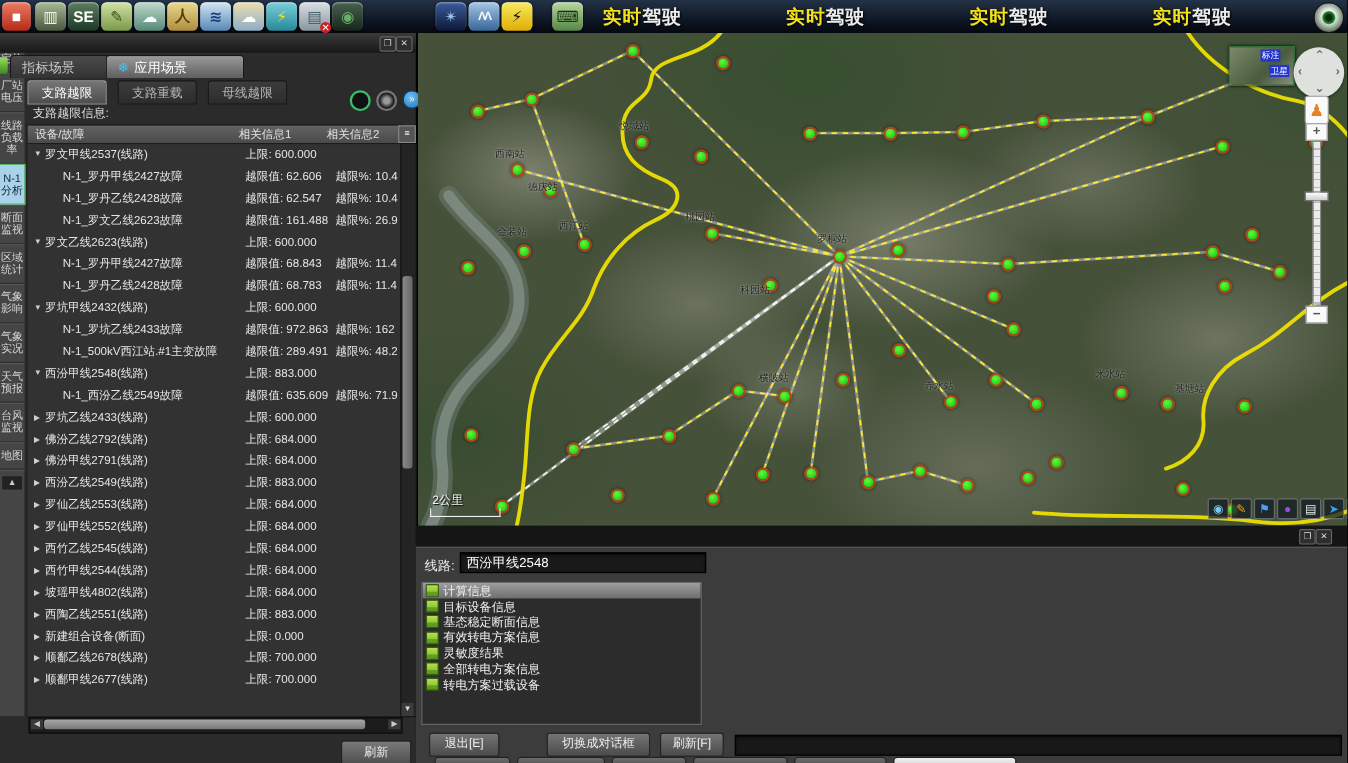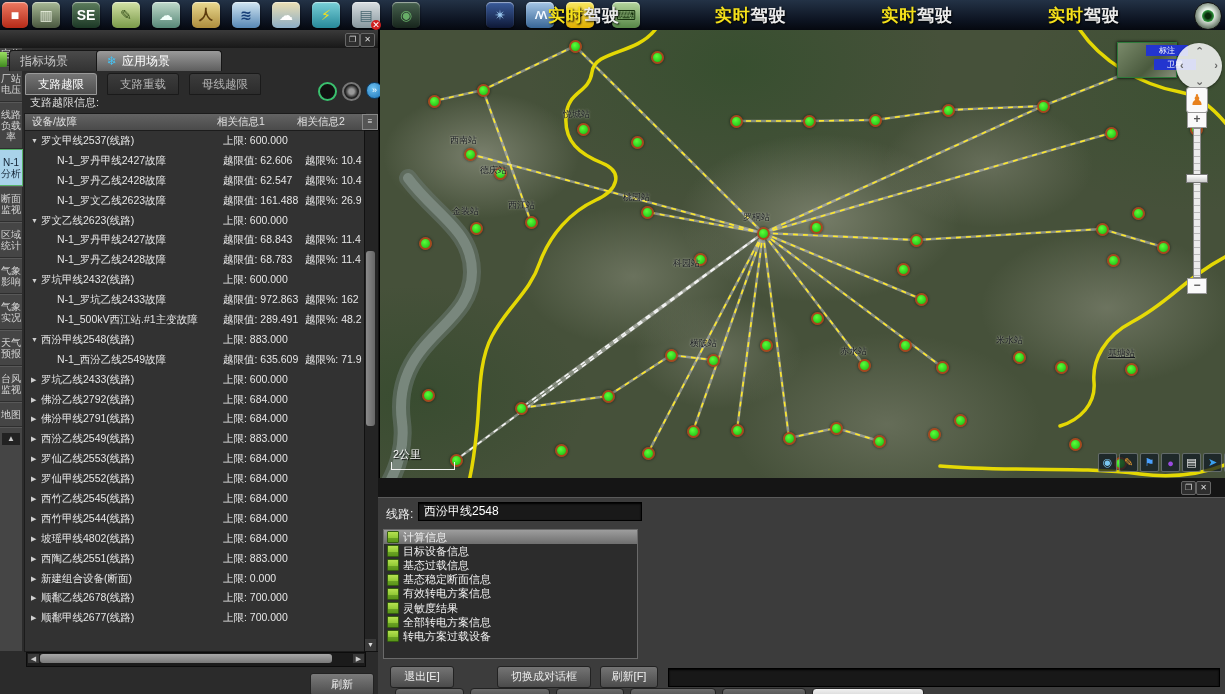--- a/index.html
+++ b/index.html
@@ -2,21 +2,21 @@
 <html><head>
 <meta charset="utf-8">
 <style>
   html,body{margin:0;padding:0;}
   body{width:1225px;height:694px;position:relative;overflow:hidden;background:#000;
        font-family:"Liberation Sans","DejaVu Sans",sans-serif;-webkit-font-smoothing:antialiased;}
   .abs{position:absolute;}
   
   #toolbar{left:0;top:0;width:1225px;height:30px;background:linear-gradient(#233246,#0c1320 70%,#05080f);
            border-bottom:1px solid #000;display:flex;align-items:center;}
-  .tool-icon{height:26px;width:28px;margin-left:12px;border-radius:5px;display:flex;align-items:center;justify-content:center;
+  .tool-icon{height:26px;width:28px;margin-left:2px;border-radius:5px;display:flex;align-items:center;justify-content:center;
              font-size:14px;font-weight:bold;box-shadow:inset 0 1px 1px rgba(255,255,255,.5),0 1px 2px rgba(0,0,0,.7);
              position:relative;cursor:pointer;}
   .tool-icon .badge{position:absolute;right:-1px;bottom:-2px;font-size:9px;color:#fff;background:#d02020;border-radius:50%;
              width:10px;height:10px;line-height:10px;text-align:center;}
   #menu-area{position:absolute;left:548px;top:0;width:572px;height:30px;display:flex;justify-content:space-between;align-items:center;}
   .menu-item{font-size:17px;font-weight:bold;letter-spacing:1px;cursor:pointer;text-shadow:1px 1px 2px #000;}
   .menu-item .hl{color:#f5e11a;}
   .menu-item .rest{color:#ececec;}
   #eye-icon{width:26px;height:26px;border-radius:50%;background:radial-gradient(circle at 50% 45%,#e8f2e8 30%,#6a7a6a 70%,#222);
             border:1px solid #111;display:flex;align-items:center;justify-content:center;cursor:pointer;}
@@ -76,21 +76,21 @@
      radial-gradient(300px 200px at 42% 8%, rgba(48,78,42,.65), transparent 70%),
      radial-gradient(250px 160px at 4% 82%, rgba(46,72,40,.55), transparent 70%),
      radial-gradient(260px 170px at 96% 14%, rgba(52,80,44,.5), transparent 70%);}
   #map-svg{position:absolute;left:0;top:0;}
   .station{position:absolute;width:9px;height:9px;border-radius:50%;background:radial-gradient(circle at 40% 35%,#5aff3a,#18b510);
            border:2px solid #a6491d;box-shadow:0 0 3px rgba(0,0,0,.6);cursor:pointer;}
   .st-label{position:absolute;font-size:9px;color:#15181c;text-shadow:0 0 2px rgba(240,240,230,.8);white-space:nowrap;}
   
   #minimap{left:737px;top:12px;width:58px;height:34px;border:1px solid #2d7a3a;background:
            linear-gradient(135deg,#7a8a6a,#4a5a3e 60%,#8a927c);box-shadow:0 0 3px #000;cursor:pointer;}
-  .mm-chip{position:absolute;background:#2335cf;color:#fff;font-size:8px;line-height:11px;padding:0 13px;cursor:pointer;}
+  .mm-chip{position:absolute;background:#2335cf;color:#fff;font-size:8px;line-height:11px;padding:0 1px;cursor:pointer;}
   #pan-circle{left:796px;top:13px;width:46px;height:46px;border-radius:50%;background:rgba(250,250,250,.85);
               box-shadow:0 1px 3px rgba(0,0,0,.5);cursor:pointer;}
   .pan-ch{position:absolute;color:#666;font-size:11px;font-weight:bold;line-height:10px;}
   #pegman{left:806px;top:57px;width:20px;height:24px;background:#fafafa;border:1px solid #999;border-radius:3px;
           display:flex;align-items:center;justify-content:center;color:#e8821e;font-size:15px;cursor:grab;}
   .zoom-btn{position:absolute;left:807px;width:18px;height:14px;background:#fafafa;border:1px solid #999;color:#555;
             font-size:12px;font-weight:bold;text-align:center;line-height:13px;cursor:pointer;}
   #zoom-track{left:813px;top:98px;width:6px;height:148px;background:repeating-linear-gradient(#ececec 0 6px,#b9b9b9 6px 7px);
               border:1px solid #8a8a8a;cursor:pointer;}
   #zoom-thumb{left:806px;top:144px;width:20px;height:7px;background:linear-gradient(#fff,#ccc);border:1px solid #777;cursor:grab;}
@@ -540,21 +540,21 @@
       <span class="st-label" style="left: 100px; top: 123px; margin-top: 11px;">德庆站</span>
       <span class="st-label" style="left: 183px; top: 78px;">悦城站</span>
       <span class="st-label" style="left: 243px; top: 161px;">桃园站</span>
       <span class="st-label" style="left: 363px; top: 181px;">罗桐站</span>
       <span class="st-label" style="left: 293px; top: 227px;">科园站</span>
       <span class="st-label" style="left: 72px; top: 175px;">金装站</span>
       <span class="st-label" style="left: 128px; top: 169px;">西江站</span>
       <span class="st-label" style="left: 310px; top: 307px;">横陂站</span>
       <span class="st-label" style="left: 460px; top: 315px;">赤水站</span>
       <span class="st-label" style="left: 616px; top: 304px;">米水站</span>
-      <span class="st-label" style="left: 728px; top: 317px; text-decoration: underline;">基塘站</span>
+      <span class="st-label" style="left: 688px; top: 317px;">基塘站</span>
     </div>
 
   <div id="minimap" class="abs"></div>
   <div class="mm-chip abs" style="left:766px;top:15px;">标注</div>
   <div class="mm-chip abs" style="left:774px;top:29px;">卫星</div>
 
   <div id="pan-circle" class="abs">
     <span class="pan-ch" style="left:19px;top:3px;">⌃</span>
     <span class="pan-ch" style="left:19px;bottom:3px;">⌄</span>
     <span class="pan-ch" style="left:4px;top:17px;">‹</span>
@@ -592,24 +592,20 @@
       <div class="bp-item sel">
         <span class="bp-ico"></span>
         <span>计算信息</span>
       </div>
       <div class="bp-item">
         <span class="bp-ico"></span>
         <span>目标设备信息</span>
       </div>
       <div class="bp-item">
         <span class="bp-ico"></span>
-        <span>基态过载信息</span>
-      </div>
-      <div class="bp-item">
-        <span class="bp-ico"></span>
         <span>基态稳定断面信息</span>
       </div>
       <div class="bp-item">
         <span class="bp-ico"></span>
         <span>有效转电方案信息</span>
       </div>
       <div class="bp-item">
         <span class="bp-ico"></span>
         <span>灵敏度结果</span>
       </div>

